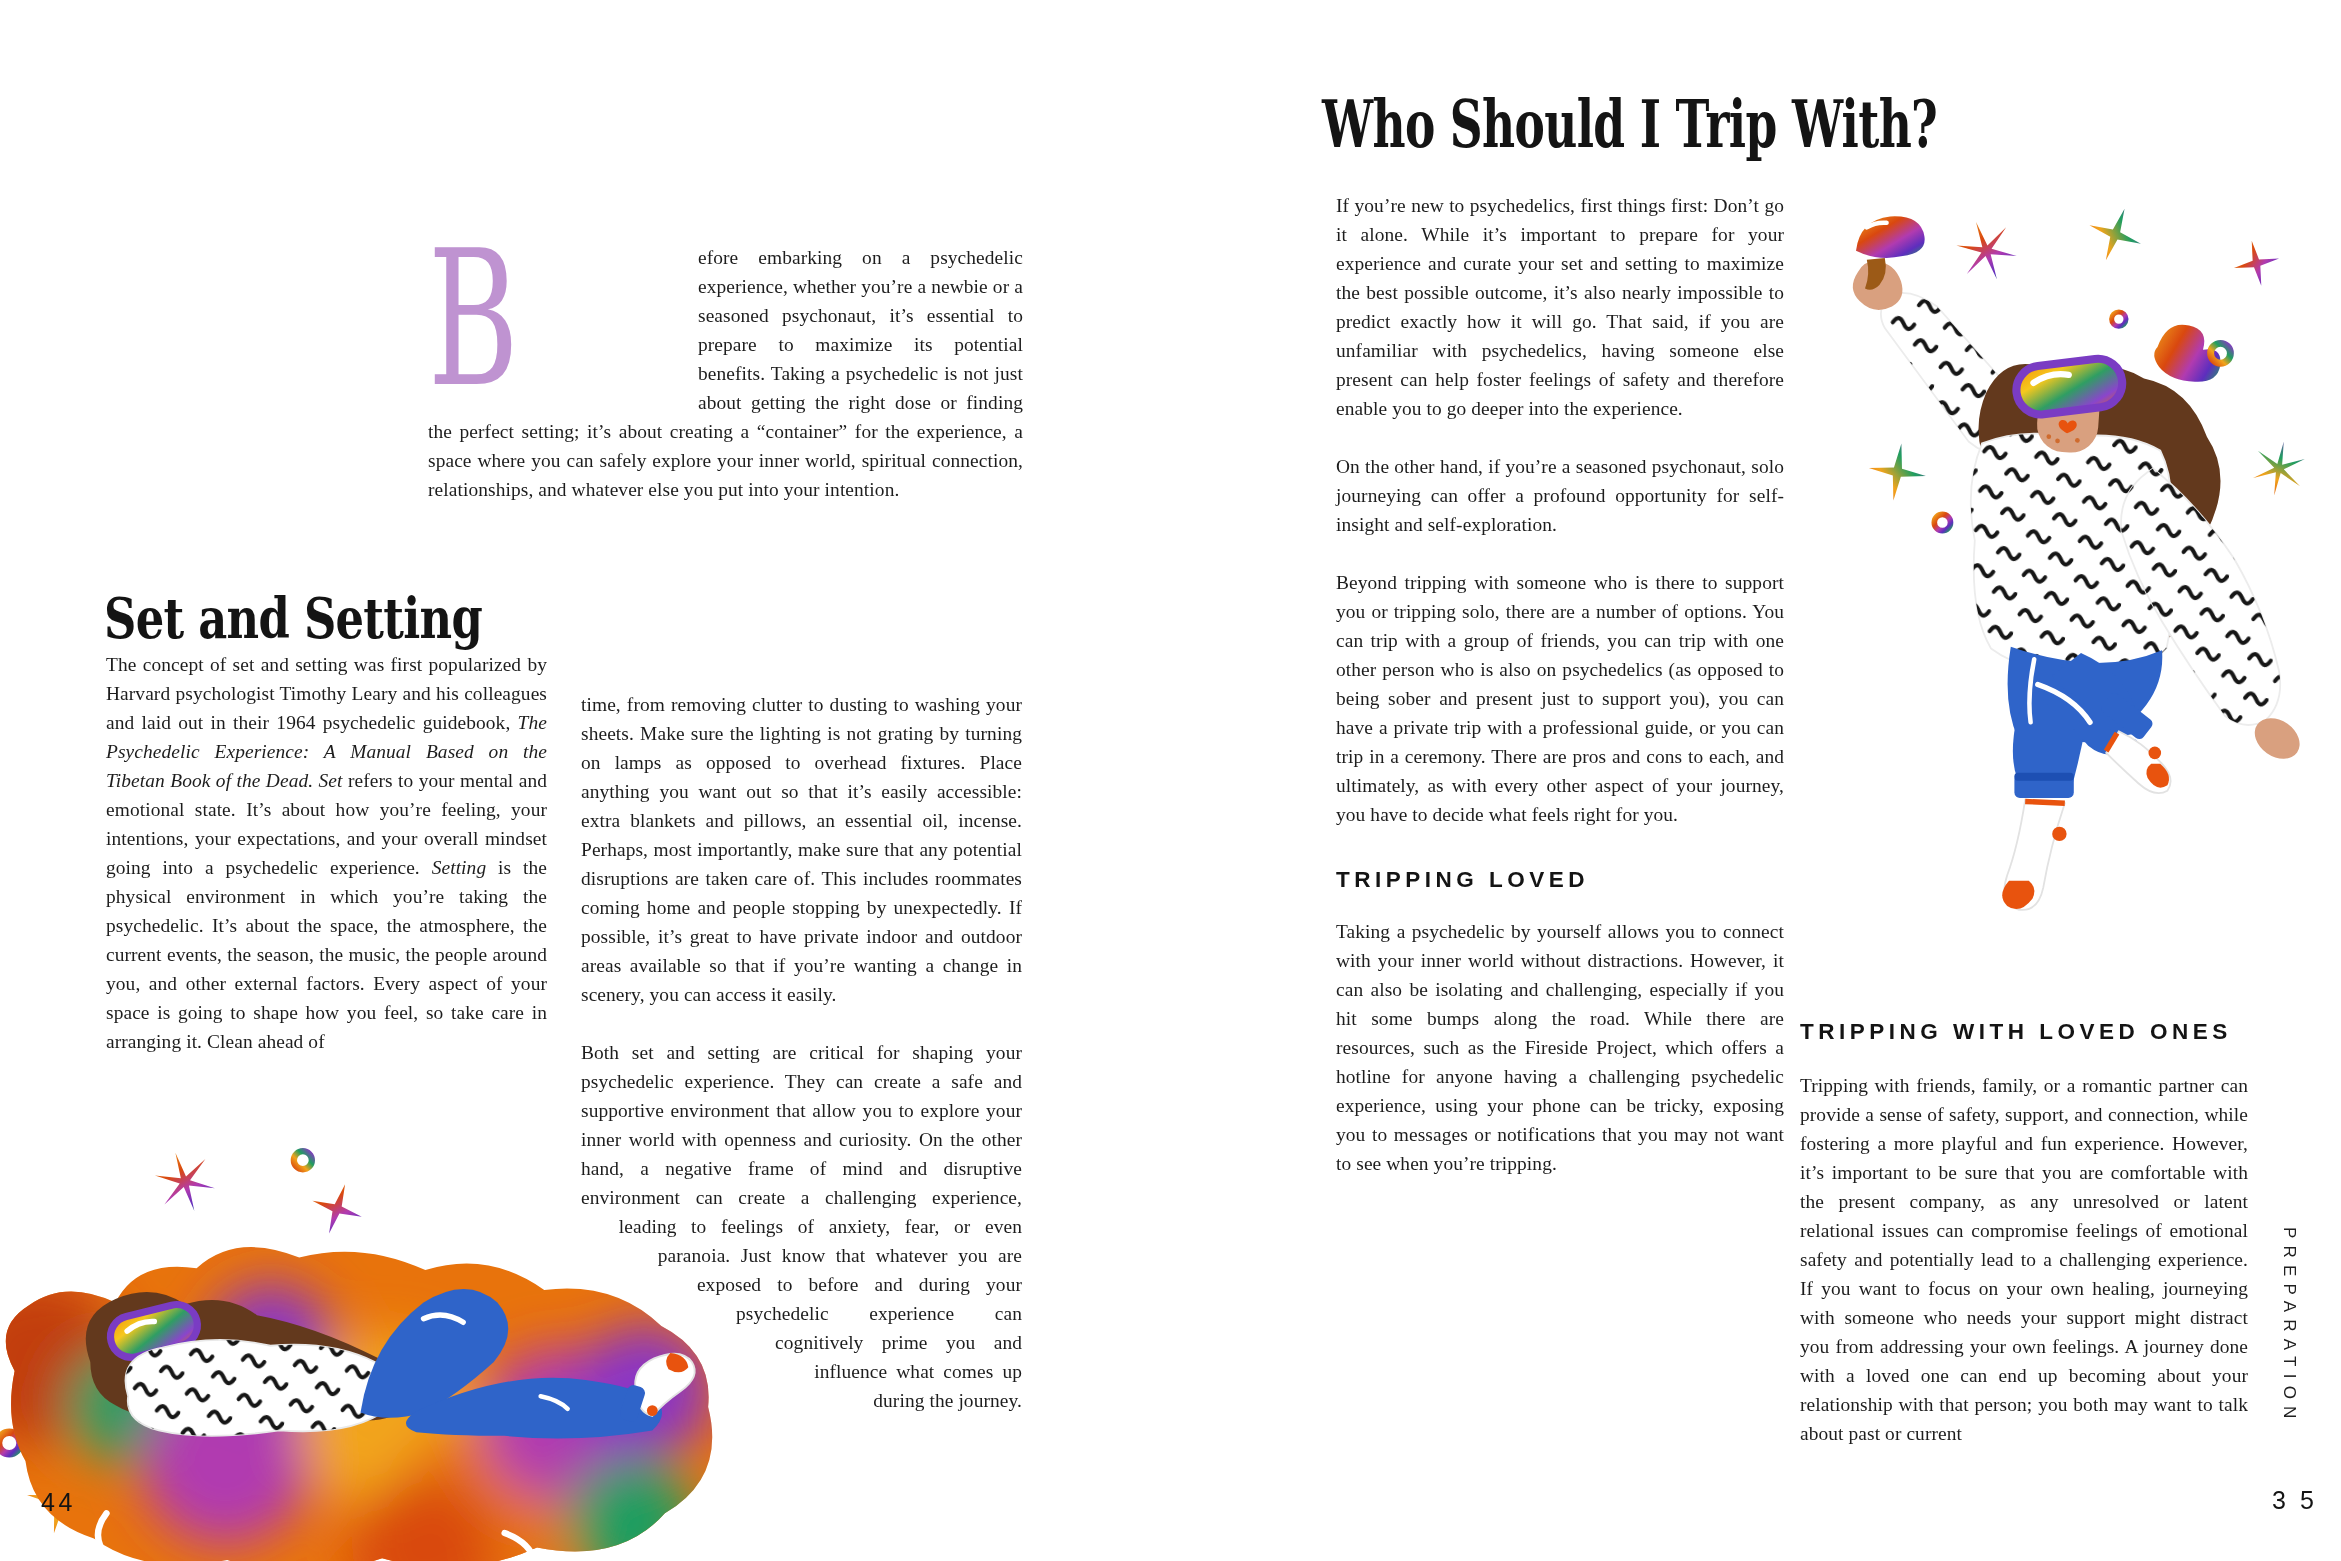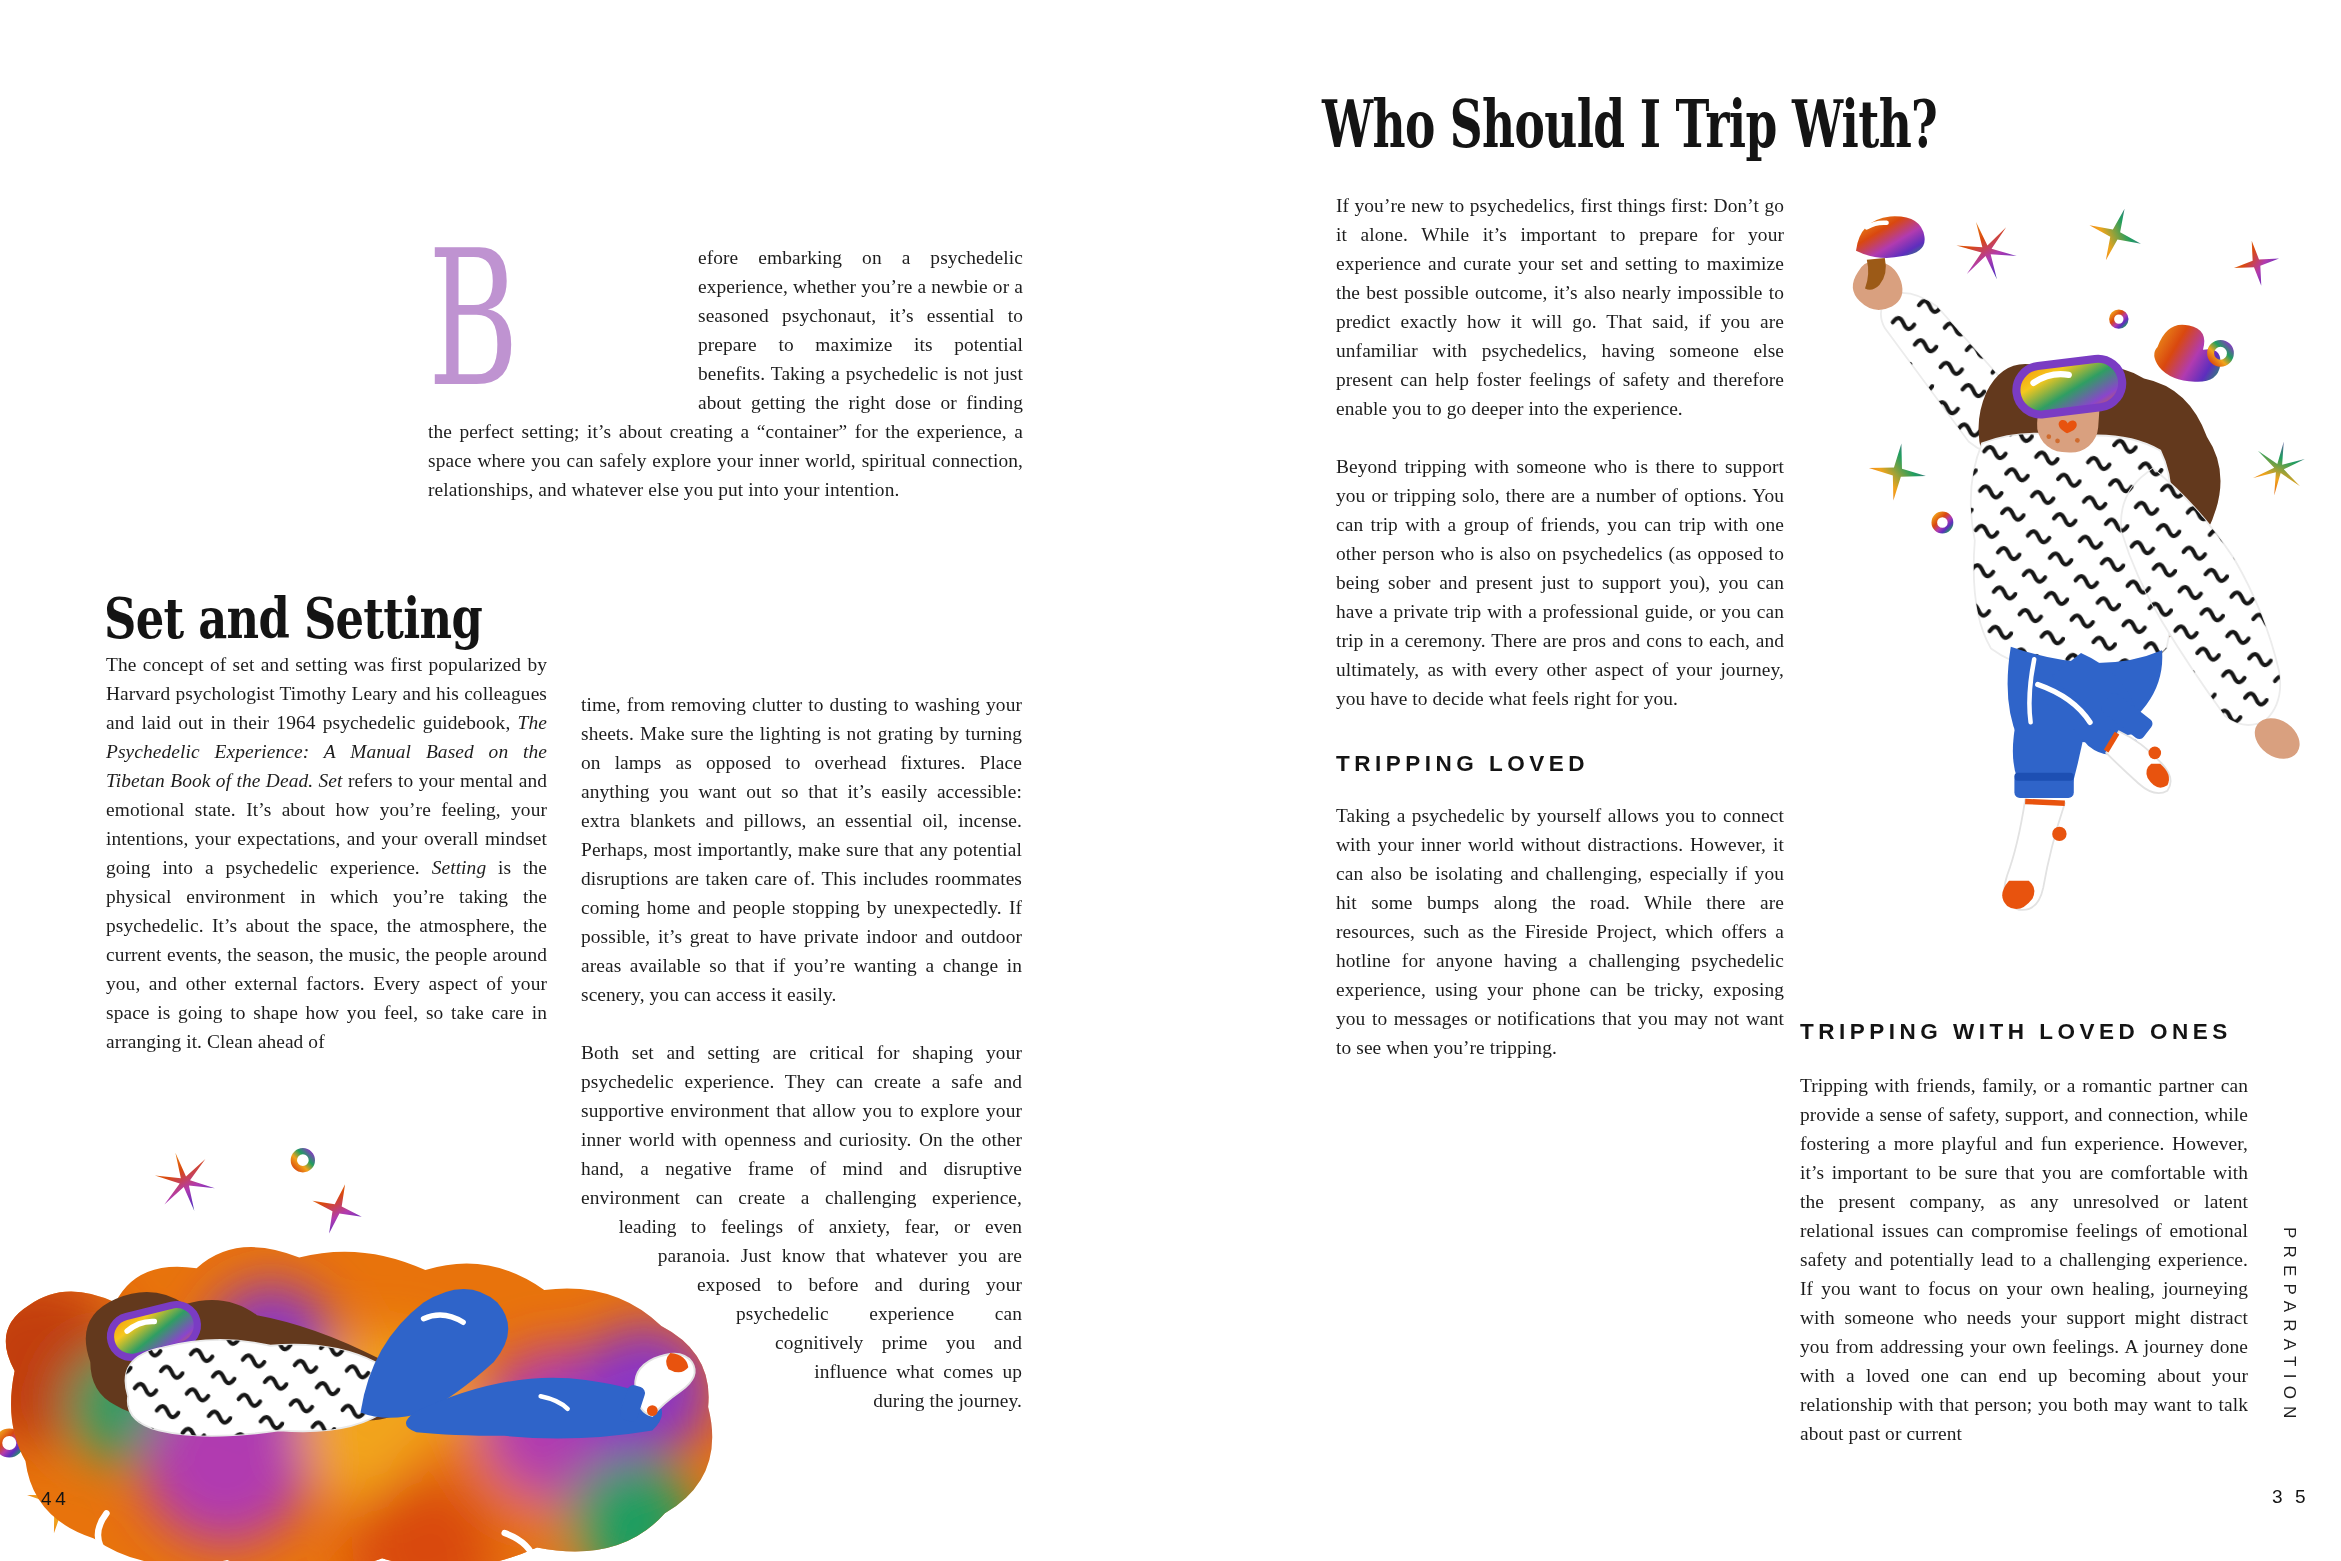--- a/index.html
+++ b/index.html
@@ -26,21 +26,21 @@
 
   .wrap-shape { float:left; width:279px; height:382px;
                 shape-outside:polygon(0 175px, 0 382px, 279px 382px); }
   .p-wrapped { text-align-last:right; }
 
   .col { position:absolute; }
   .clip-bottom { overflow:hidden; }
 
   .side-label { writing-mode:vertical-rl; font-family:"Liberation Sans", sans-serif;
                 font-size:17px; letter-spacing:7.2px; color:#202020; }
-  .pagenum { font-family:"Liberation Sans", sans-serif; font-size:19px;
+  .pagenum { font-family:"Liberation Sans", sans-serif; font-size:25px;
              letter-spacing:3.6px; color:#141414; }
   svg { display:block; overflow:visible; }
 </style>
 </head>
 <body>
 
 <div class="page">
 
   <svg width="0" height="0" aria-hidden="true">
     <defs>
@@ -151,20 +151,21 @@
       </g>
     </g>
   </svg>
 
   <div class="abs pagenum" style="left:41px; top:1488px;">44</div>
 
   <h1 class="abs display-heading h-right" style="left:1322px; top:86px;">Who Should I Trip With?</h1>
 
   <div class="col body-text" style="left:1324px; top:191px; width:448px;margin-left:12px;">
     <p>If you’re new to psychedelics, first things first: Don’t go it alone. While it’s important to prepare for your experience and curate your set and setting to maximize the best possible outcome, it’s also nearly impossible to predict exactly how it will go. That said, if you are unfamiliar with psychedelics, having someone else present can help foster feelings of safety and therefore enable you to go deeper into the experience.</p>
+    <p>On the other hand, if you’re a seasoned psychonaut, solo journeying can offer a profound opportunity for self-insight and self-exploration.</p>
     <p>Beyond tripping with someone who is there to support you or tripping solo, there are a number of options. You can trip with a group of friends, you can trip with one other person who is also on psychedelics (as opposed to being sober and present just to support you), you can have a private trip with a professional guide, or you can trip in a ceremony. There are pros and cons to each, and ultimately, as with every other aspect of your journey, you have to decide what feels right for you.</p>
     <h2 class="subhead" style="margin-top:36px;">TRIPPING LOVED</h2>
     <p style="margin-top:23.4px;">Taking a psychedelic by yourself allows you to connect with your inner world without distractions. However, it can also be isolating and challenging, especially if you hit some bumps along the road. While there are resources, such as the Fireside Project, which offers a hotline for anyone having a challenging psychedelic experience, using your phone can be tricky, exposing you to messages or notifications that you may not want to see when you’re tripping.</p>
   </div>
 
   <svg class="abs" style="left:1802px; top:144px;" width="540" height="829" viewBox="0 0 600 920" role="img" aria-label="Person wearing psychedelic goggles dancing and holding a small mushroom, surrounded by rainbow stars, rings and blobs">
     <use href="#st6" transform="translate(205,118) rotate(10)" fill="url(#rb)"></use>
     <use href="#st4" transform="translate(348,100) rotate(20) scale(0.95)" fill="url(#rb2)"></use>
     <use href="#st4" transform="translate(505,132) rotate(-12) scale(0.8)" fill="url(#rb)"></use>
     <use href="#rg" transform="translate(352,194) scale(0.8)" stroke="url(#rb)"></use>

